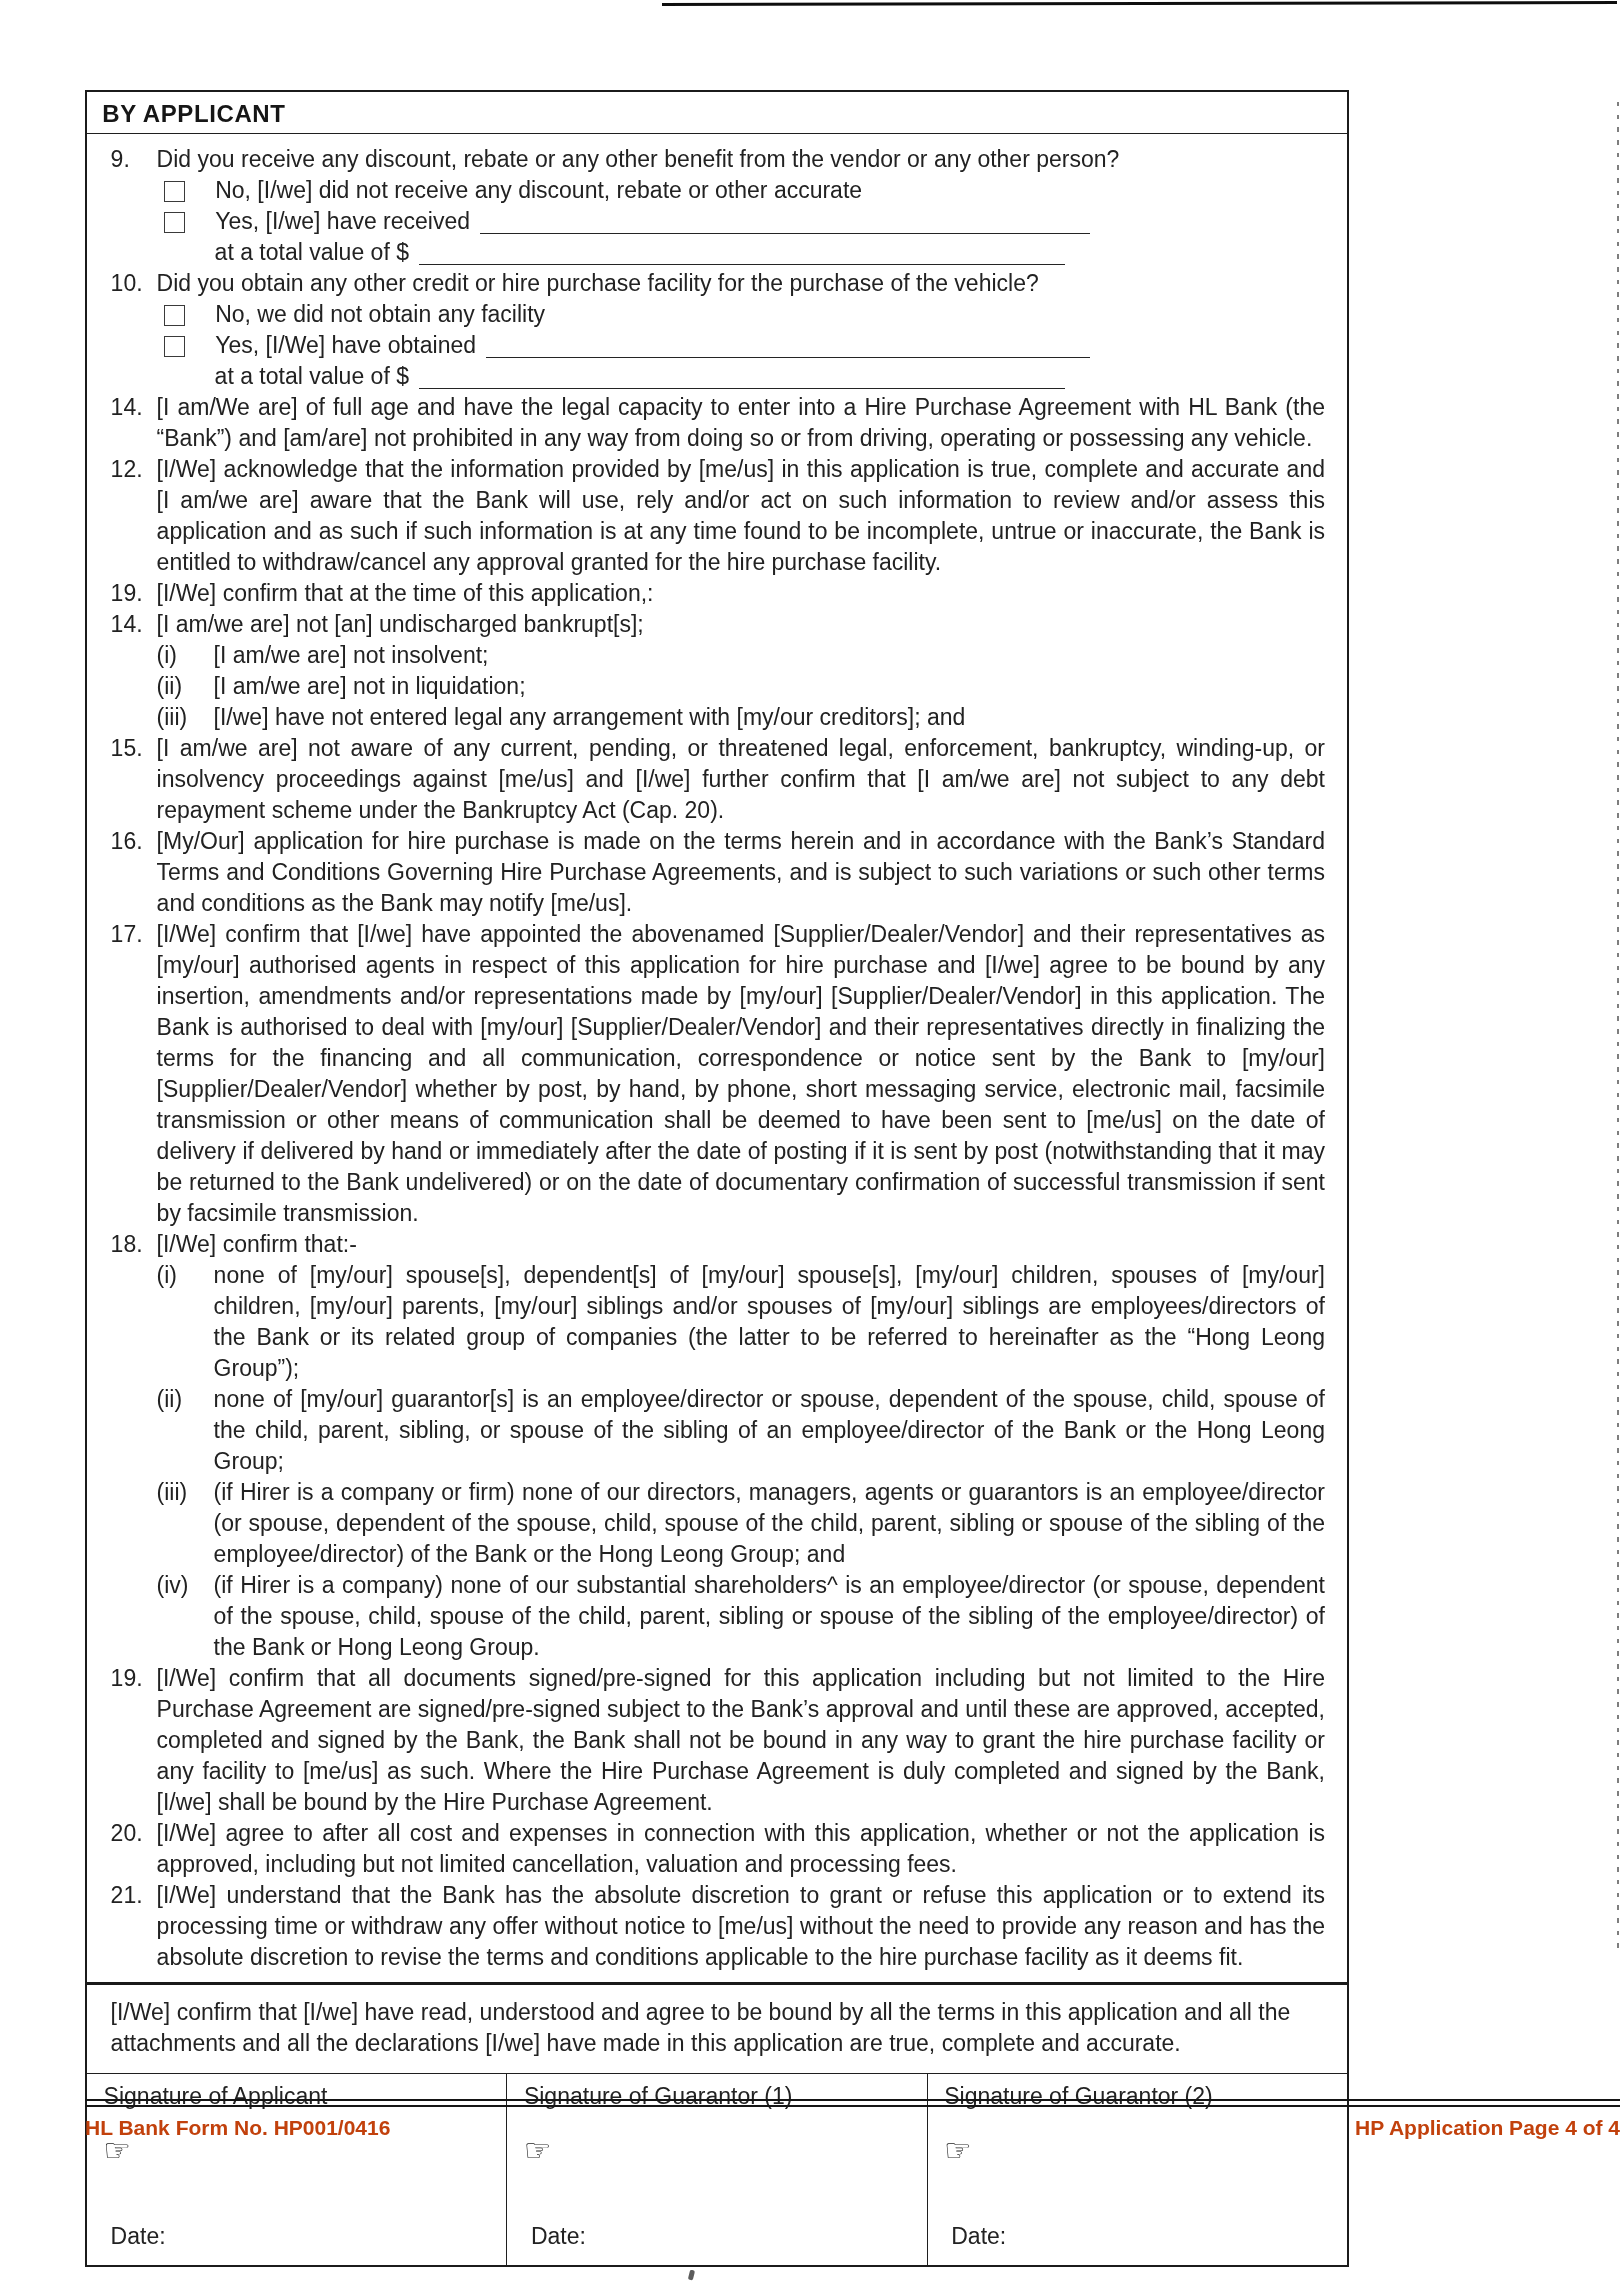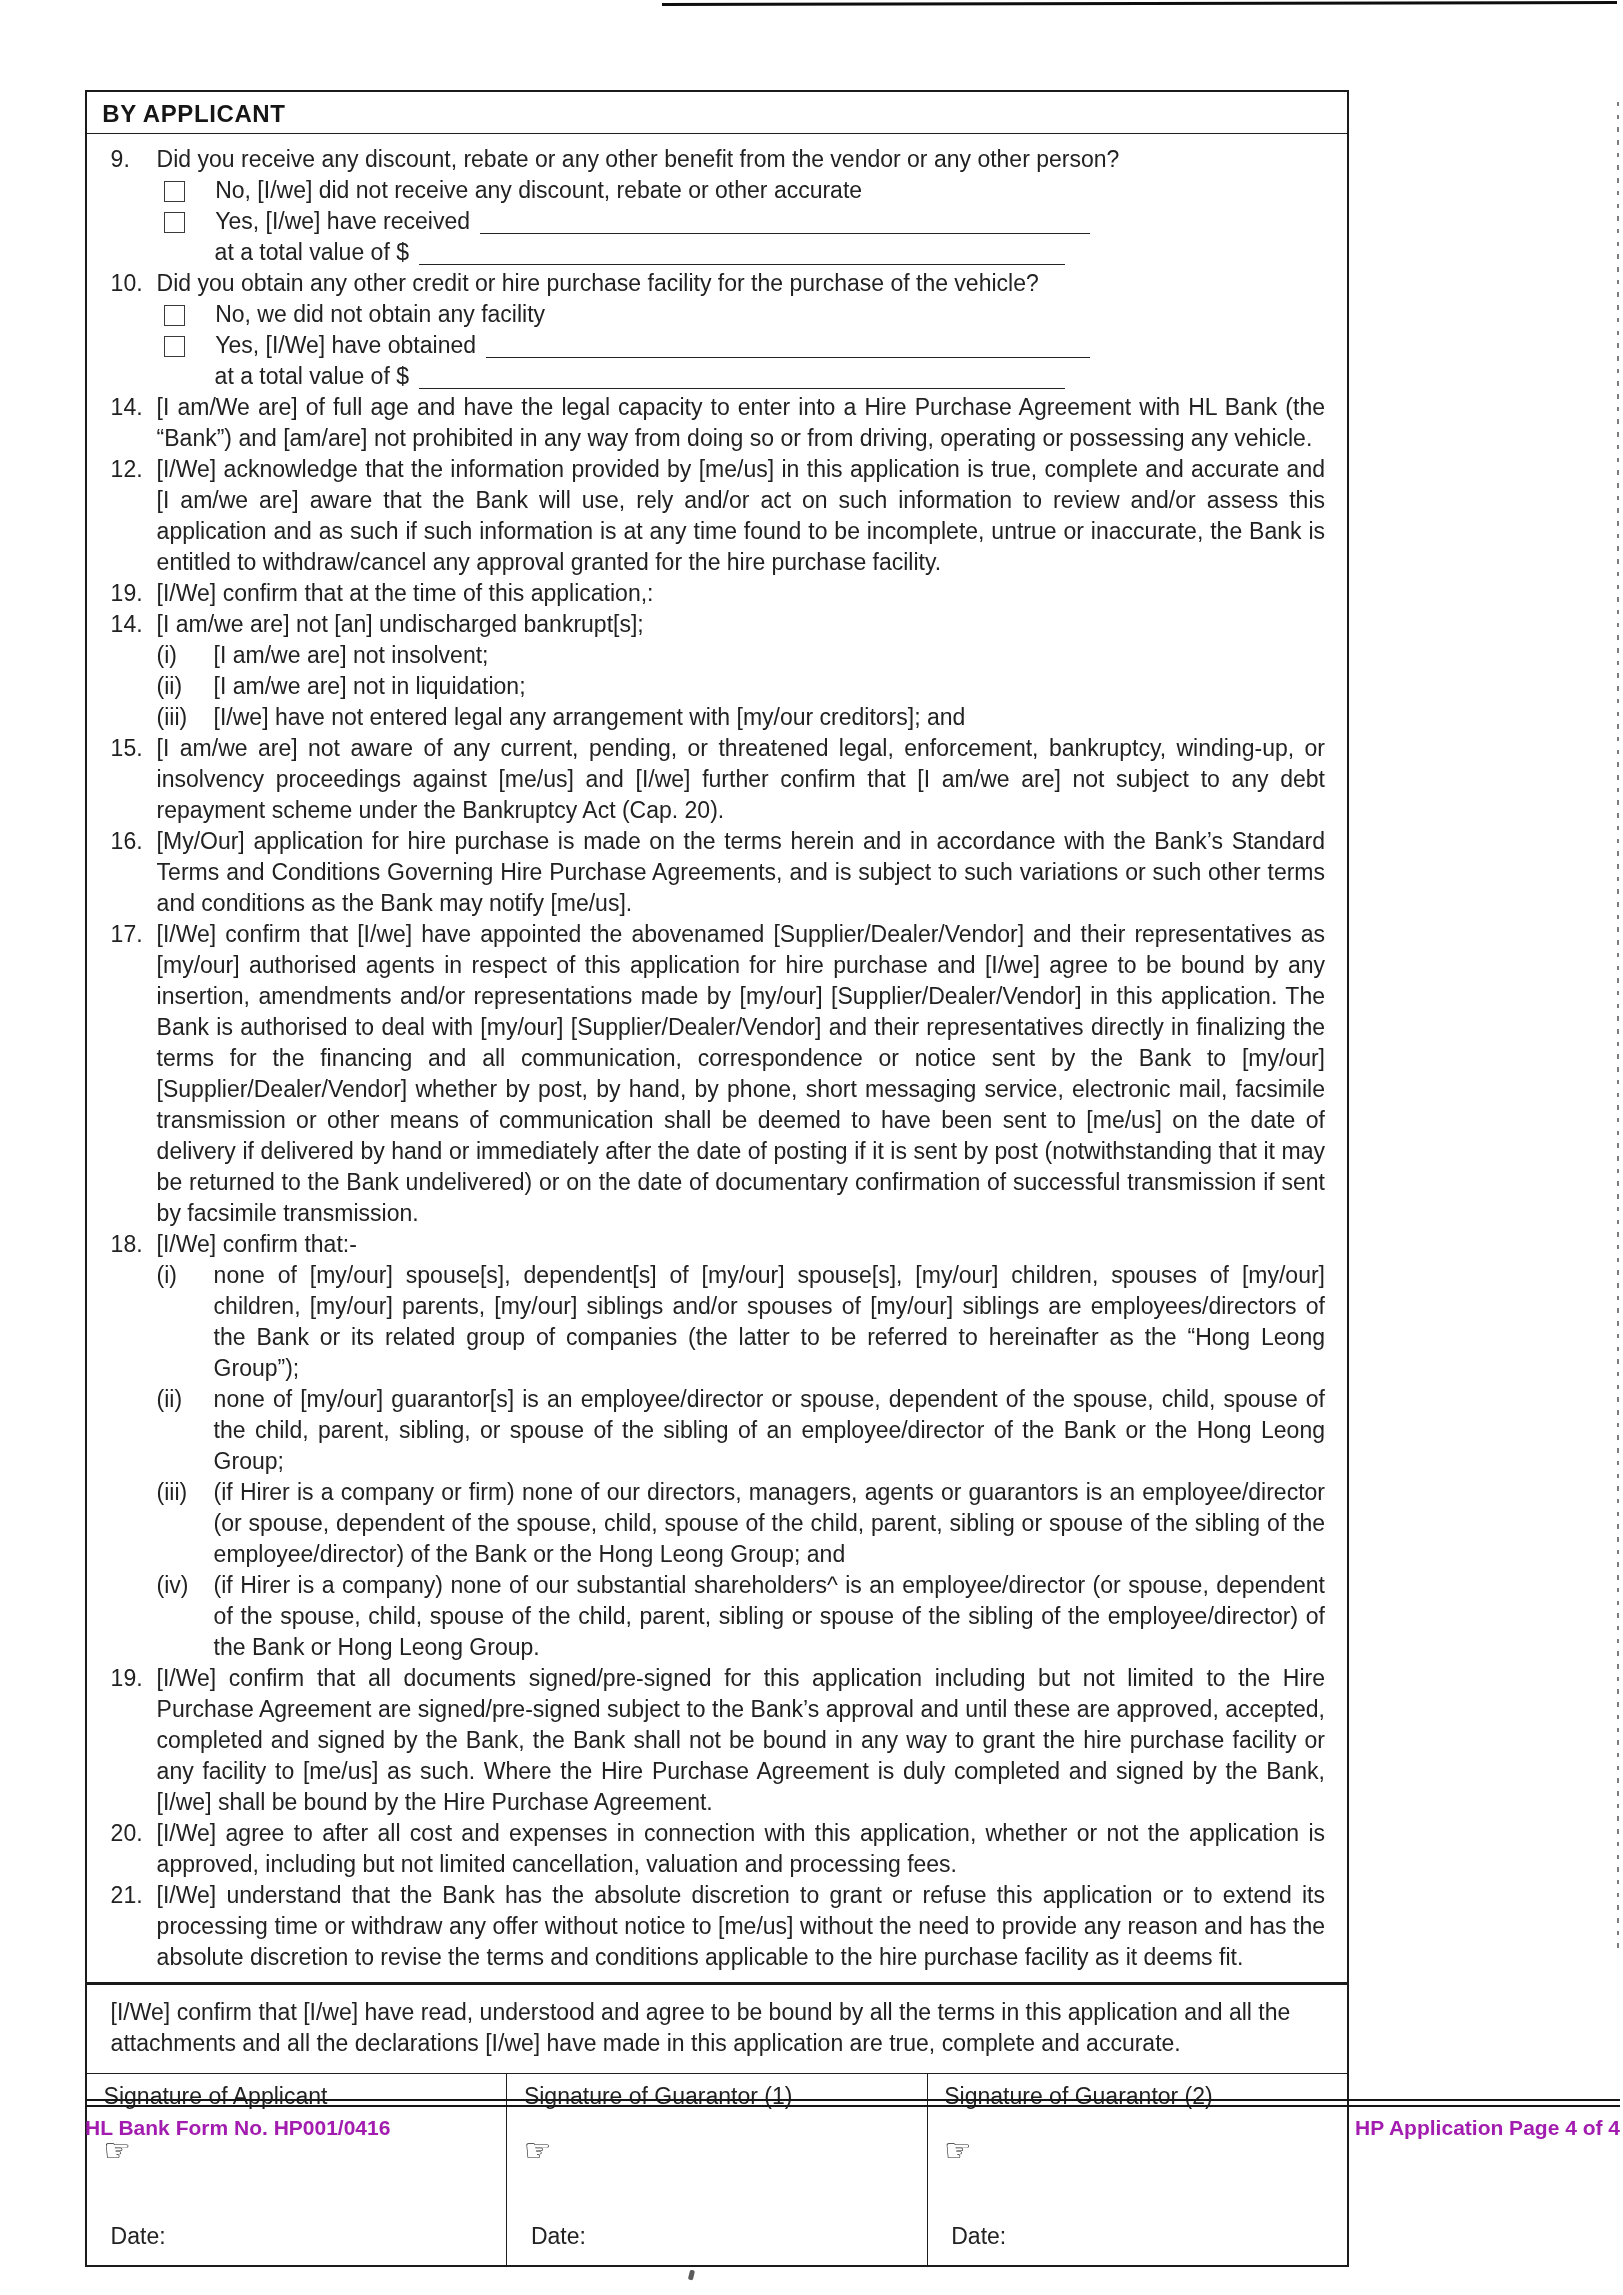--- a/index.html
+++ b/index.html
@@ -93,21 +93,21 @@
   .date-label { margin: 7px; font-size: 23px; }
   .date-field { flex: 1; height: 25.5px; }
 
   .bottom-area { position: absolute; left: 85px; width: 1535px; }
   .bottom-rule {
     height: 8.3px; box-sizing: border-box;
     border-top: 2.5px solid #151515; border-bottom: 2.5px solid #151515;
   }
   .footer {
     display: flex; justify-content: space-between;
-    margin-top: 9px; font-weight: bold; font-size: 21px; color: #a21caf;
+    margin-top: 9px; font-weight: bold; font-size: 21px; color: #c2410c;
   }
 </style>
 </head>
 <body>
 
 <div class="page">
 
   <div class="artifact-top"></div>
   <div class="artifact-right"></div>
   <div class="artifact-dot"></div>

